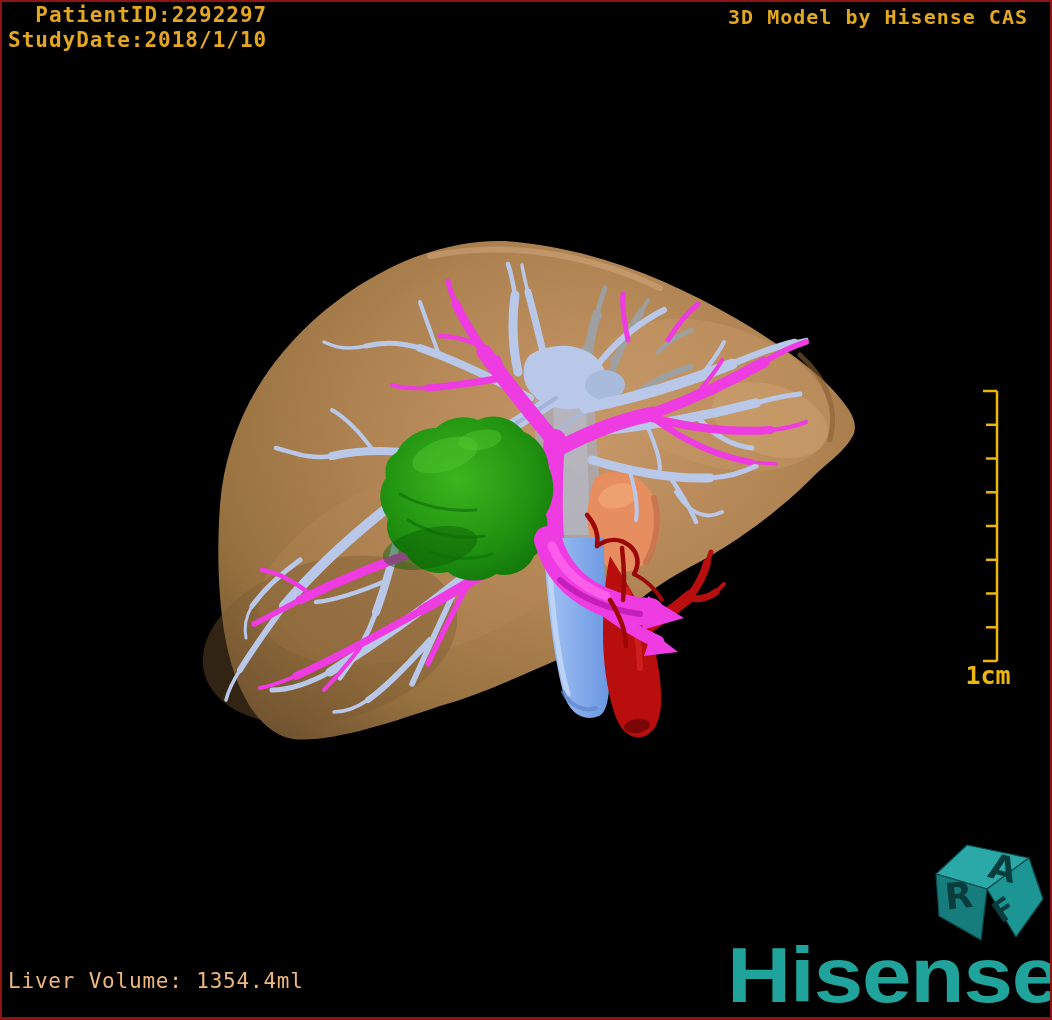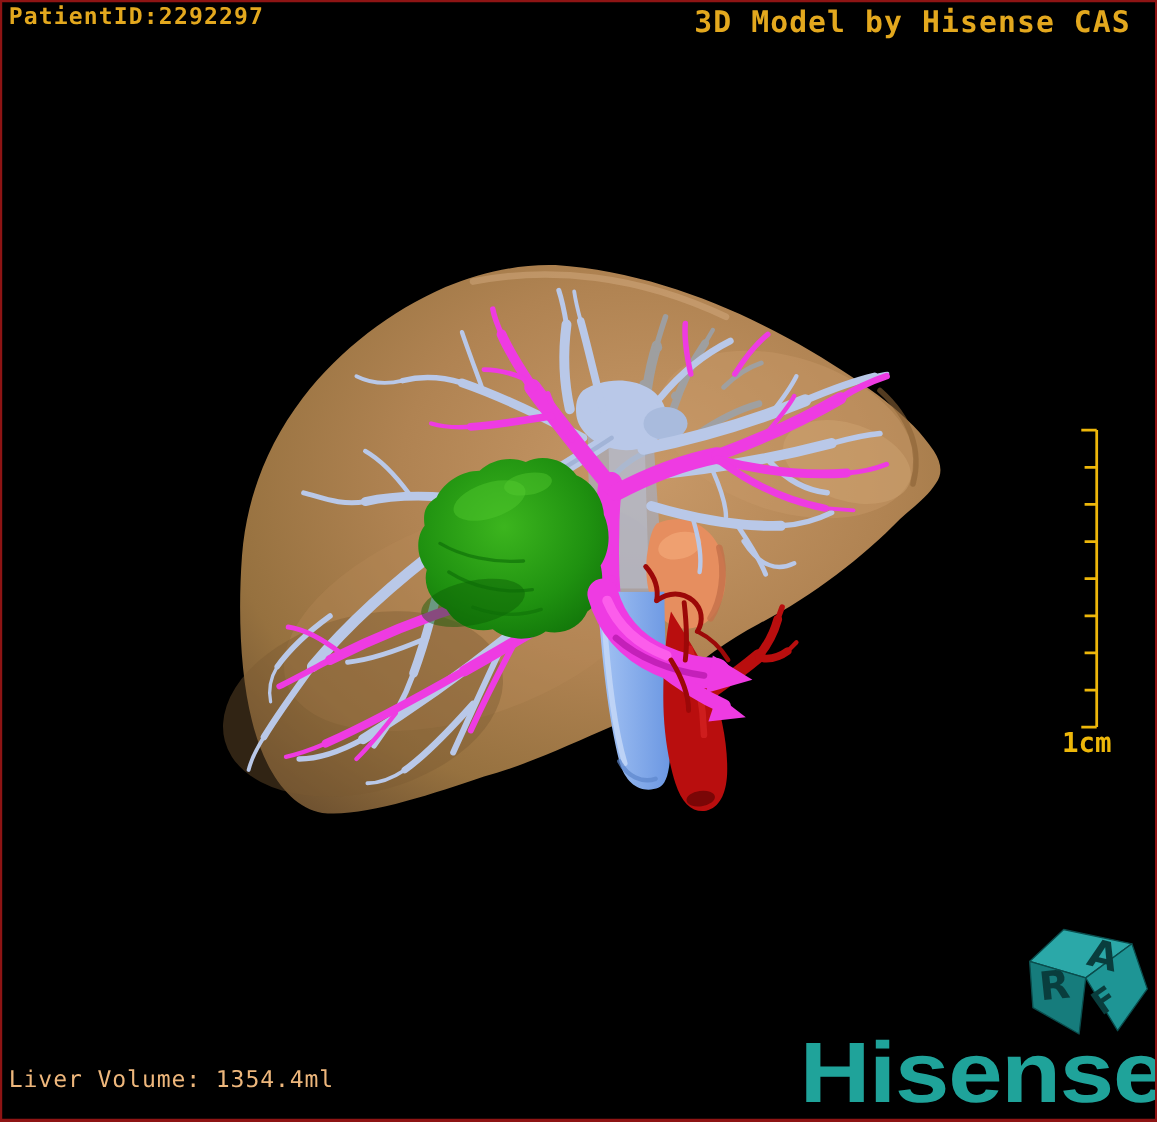--- a/index.html
+++ b/index.html
@@ -13,21 +13,21 @@
   html,body{margin:0;padding:0;background:#000;}
   .stage{position:relative;width:1052px;height:1020px;background:#000;overflow:hidden;
          font-family:"DejaVu Sans Mono",monospace;}
   .scene-svg{position:absolute;left:0;top:0;}
   .frame{position:absolute;inset:0;border:2px solid var(--border-red);
          border-bottom-width:3px;pointer-events:none;z-index:40;}
   .patient-info{position:absolute;left:8px;top:3px;z-index:30;text-align:right;}
   .patient-info .line{color:var(--overlay-gold);font-size:21px;font-weight:bold;
                       line-height:24.6px;letter-spacing:1px;white-space:pre;}
   .watermark{position:absolute;top:5px;right:24px;z-index:30;color:var(--overlay-gold);
-             font-size:27px;font-weight:bold;letter-spacing:1px;white-space:pre;}
+             font-size:20px;font-weight:bold;letter-spacing:1px;white-space:pre;}
   .liver-volume{position:absolute;left:8px;top:969px;z-index:30;color:var(--volume-text);
                 font-size:21px;font-weight:normal;letter-spacing:0.8px;white-space:pre;}
   .brand{position:absolute;left:727px;top:936px;z-index:30;color:var(--brand-teal);
          font-family:"Liberation Sans",sans-serif;font-weight:bold;font-size:78px;
          letter-spacing:-1px;transform:scaleX(1.14);transform-origin:left top;
          white-space:pre;line-height:1;}
 </style>
 </head>
 <body>
 
@@ -244,20 +244,21 @@
       <polygon points="936,874 987,889 981,940 939,916" style="fill:var(--cube-left,#167c7c)"></polygon>
       <polygon points="987,889 1029,858 1043,899 1016,937" style="fill:var(--cube-right,#1e9595)"></polygon>
       <text x="960" y="908" text-anchor="middle" stroke="none" style="fill:var(--cube-letter,#093d3d)" transform="rotate(-6 960 908)" font-family="DejaVu Sans, sans-serif" font-size="36" font-weight="bold">R</text>
       <text x="1000" y="880" text-anchor="middle" stroke="none" style="fill:var(--cube-letter,#093d3d)" transform="rotate(14 1000 880)" font-family="DejaVu Sans, sans-serif" font-size="35" font-weight="bold">A</text>
       <text x="1010" y="918" text-anchor="middle" stroke="none" style="fill:var(--cube-letter,#093d3d)" transform="rotate(-35 1010 918)" font-family="DejaVu Sans, sans-serif" font-size="30" font-weight="bold">F</text>
     </g>
   </svg>
 
   <div class="patient-info">
     <div class="line">PatientID:2292297</div>
+    <div class="line">StudyDate:2018/1/10</div>
   </div>
 
   <div class="watermark">3D Model by Hisense CAS</div>
 
   <div class="liver-volume">Liver Volume: 1354.4ml</div>
 
   <div class="brand">Hisense</div>
 
   <div class="frame"></div>
 </div>

